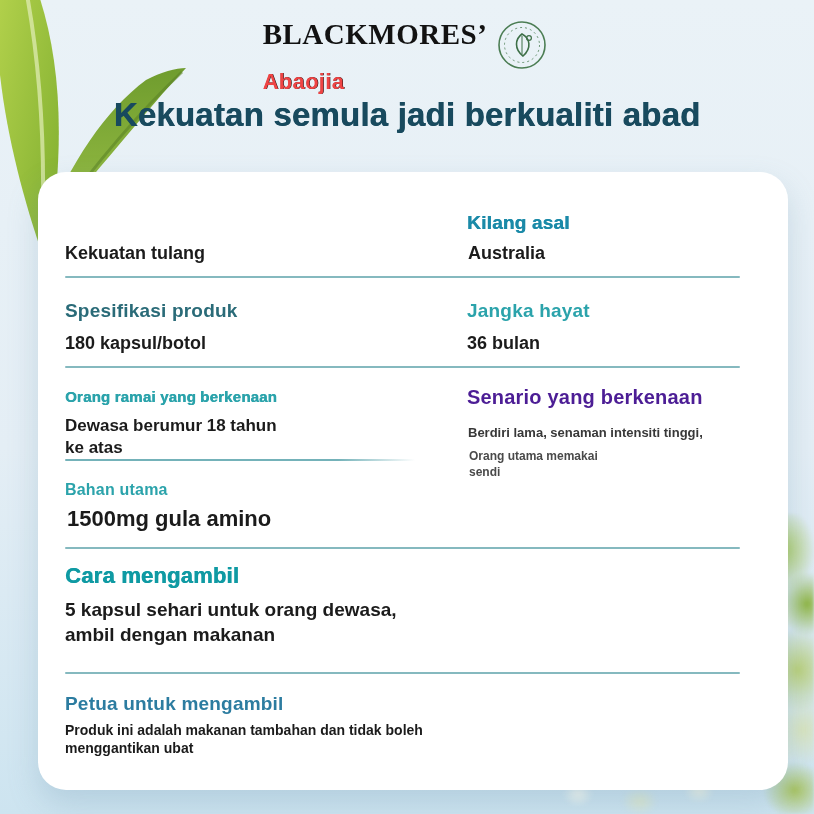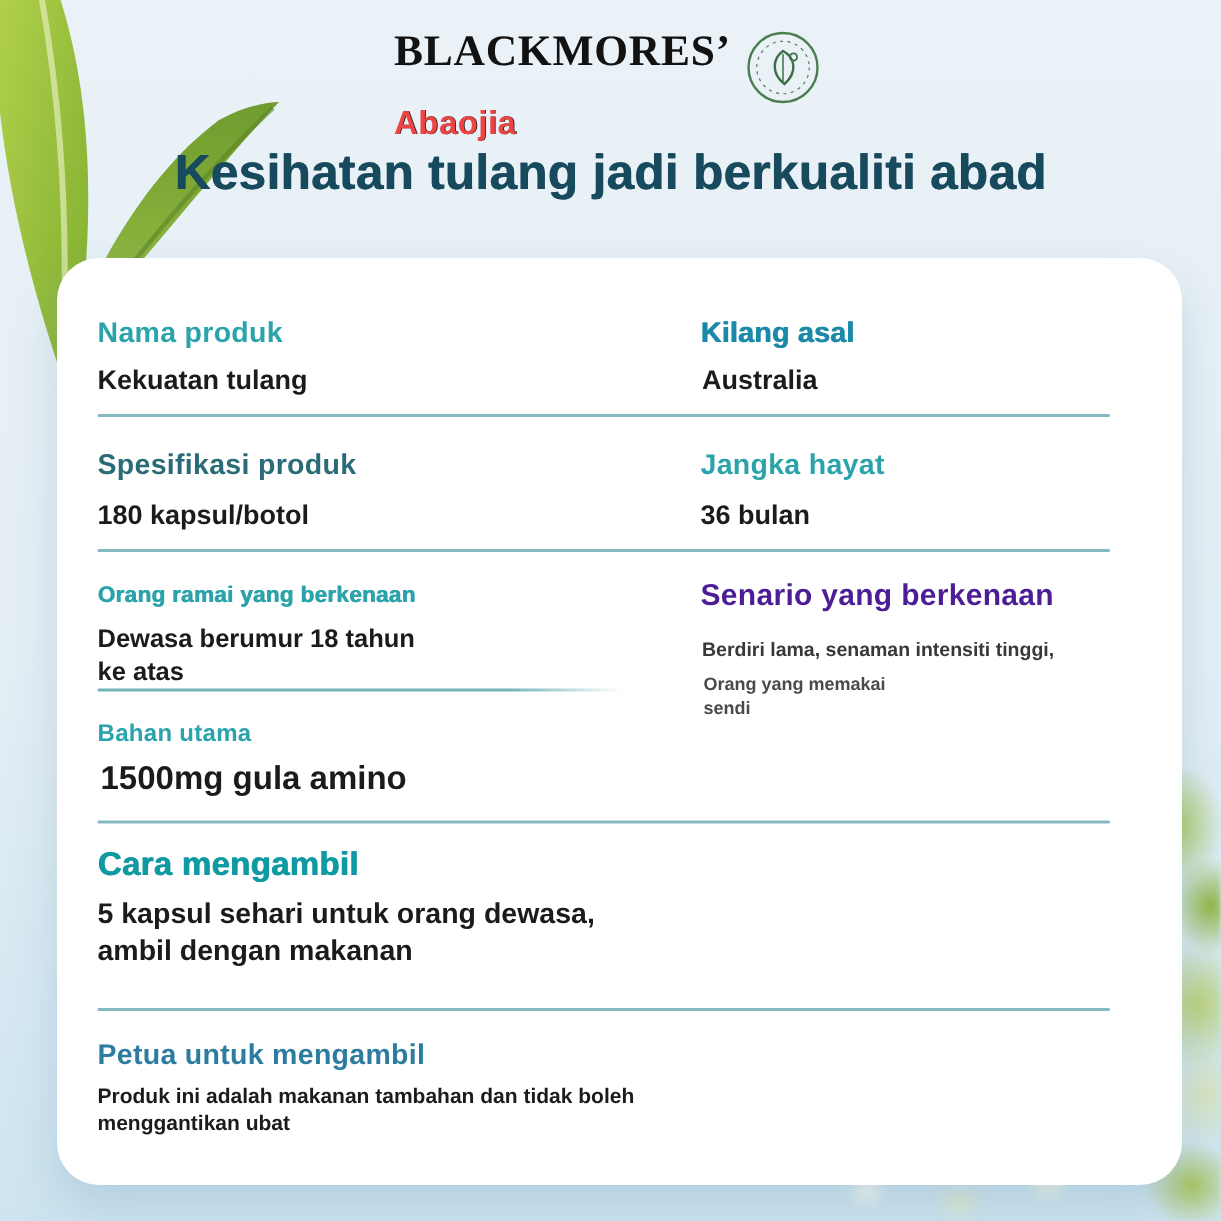--- a/index.html
+++ b/index.html
@@ -100,44 +100,43 @@
     <svg class="seal" width="58" height="58" viewBox="0 0 58 58">
       <circle cx="29" cy="29" r="23" fill="none" stroke="#4b7d53" stroke-width="1.6"></circle>
       <circle cx="29" cy="29" r="17.5" fill="none" stroke="#4b7d53" stroke-width="0.8" stroke-dasharray="2 3"></circle>
       <path d="M29,18 C37,22 39,32 30,40 C21,33 22,23 29,18 Z" fill="none" stroke="#3d6f47" stroke-width="1.6"></path>
       <path d="M29,20 L29,38" stroke="#3d6f47" stroke-width="1"></path>
       <circle cx="36" cy="22" r="2.4" fill="none" stroke="#3d6f47" stroke-width="1.2"></circle>
     </svg>
   </div>
 </div>
 
-<div class="page-title">Kesihatan tulang jadi berkualiti abad</div>
+<div class="page-title">Kekuatan semula jadi berkualiti abad</div>
 
 <div class="card">
 
-  <div class="abs lbl teal" style="left:27px;top:40px;font-size:19px">Nama produk</div>
   <div class="abs val" style="left:27px;top:71px;font-size:18px">Kekuatan tulang</div>
   <div class="abs lbl teal-bold" style="left:429px;top:40px;font-size:19px">Kilang asal</div>
   <div class="abs val" style="left:430px;top:71px;font-size:18px">Australia</div>
   <div class="abs divider" style="left:27px;top:104px;width:675px"></div>
 
   <div class="abs lbl teal-dark" style="left:27px;top:128px;font-size:19px">Spesifikasi produk</div>
   <div class="abs val" style="left:27px;top:161px;font-size:18px">180 kapsul/botol</div>
   <div class="abs lbl teal" style="left:429px;top:128px;font-size:19px">Jangka hayat</div>
   <div class="abs val" style="left:429px;top:161px;font-size:18px">36 bulan</div>
   <div class="abs divider" style="left:27px;top:194px;width:675px"></div>
 
   <div class="abs lbl teal" style="left:27px;top:216px;font-size:15px;text-shadow:0.5px 0 0 #2ba3ab">Orang ramai yang berkenaan</div>
   <div class="abs val pre" style="left:27px;top:243px;font-size:17px;line-height:1.3">Dewasa berumur 18 tahun
 ke atas</div>
   <div class="abs divider-fade" style="left:27px;top:287px;width:350px"></div>
 
   <div class="abs lbl steel" style="left:429px;top:214px;font-size:20px">Senario yang berkenaan</div>
   <div class="abs val" style="left:430px;top:253px;font-size:13px;color:#383838">Berdiri lama, senaman intensiti tinggi,</div>
-  <div class="abs val pre" style="left:431px;top:276px;font-size:12px;line-height:1.35;color:#4a4a4a">Orang yang memakai
+  <div class="abs val pre" style="left:431px;top:276px;font-size:12px;line-height:1.35;color:#4a4a4a">Orang utama memakai
 sendi</div>
 
   <div class="abs lbl teal" style="left:27px;top:309px;font-size:16px">Bahan utama</div>
   <div class="abs val" style="left:29px;top:334px;font-size:22px">1500mg gula amino</div>
   <div class="abs divider" style="left:27px;top:375px;width:675px"></div>
 
   <div class="abs lbl teal" style="left:27px;top:391px;font-size:22px;color:#0f9aa3;text-shadow:0.6px 0 0 #0f9aa3">Cara mengambil</div>
   <div class="abs val pre" style="left:27px;top:426px;font-size:19px;line-height:1.3">5 kapsul sehari untuk orang dewasa,
 ambil dengan makanan</div>
   <div class="abs divider" style="left:27px;top:500px;width:675px"></div>

